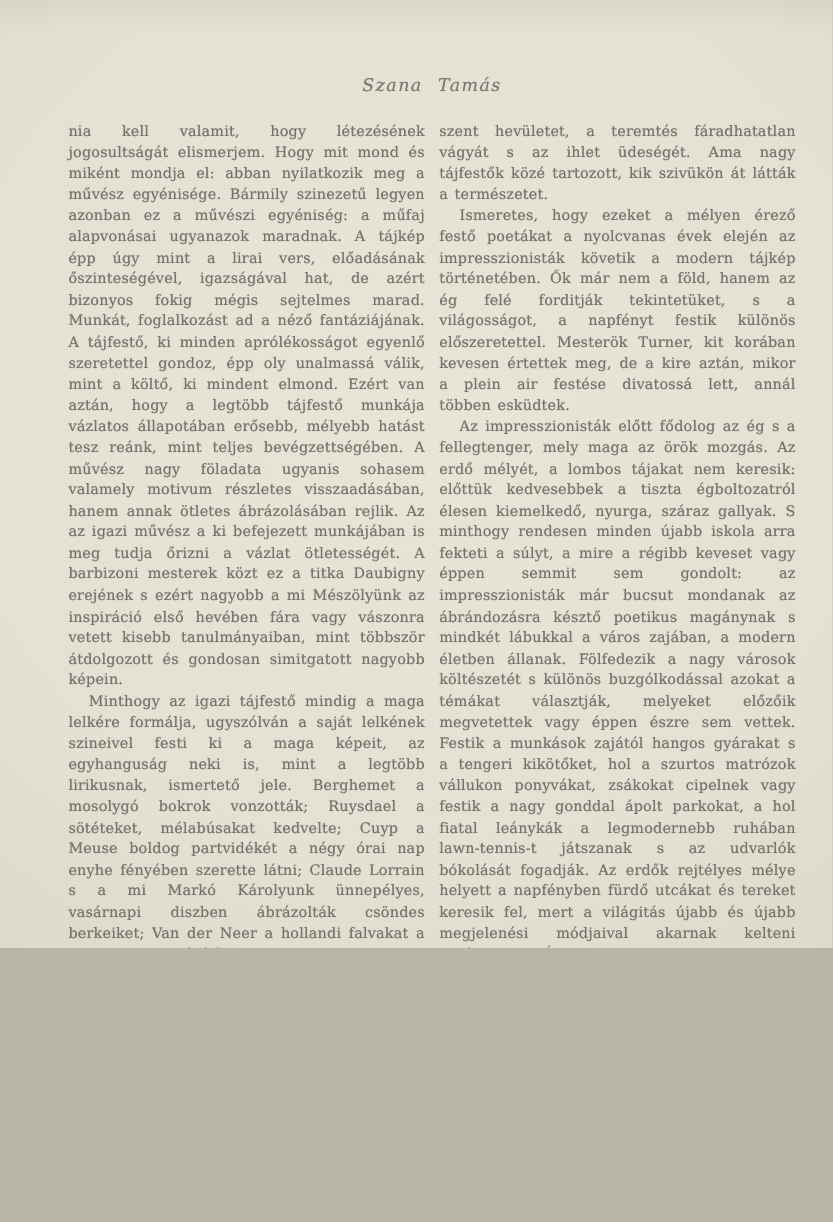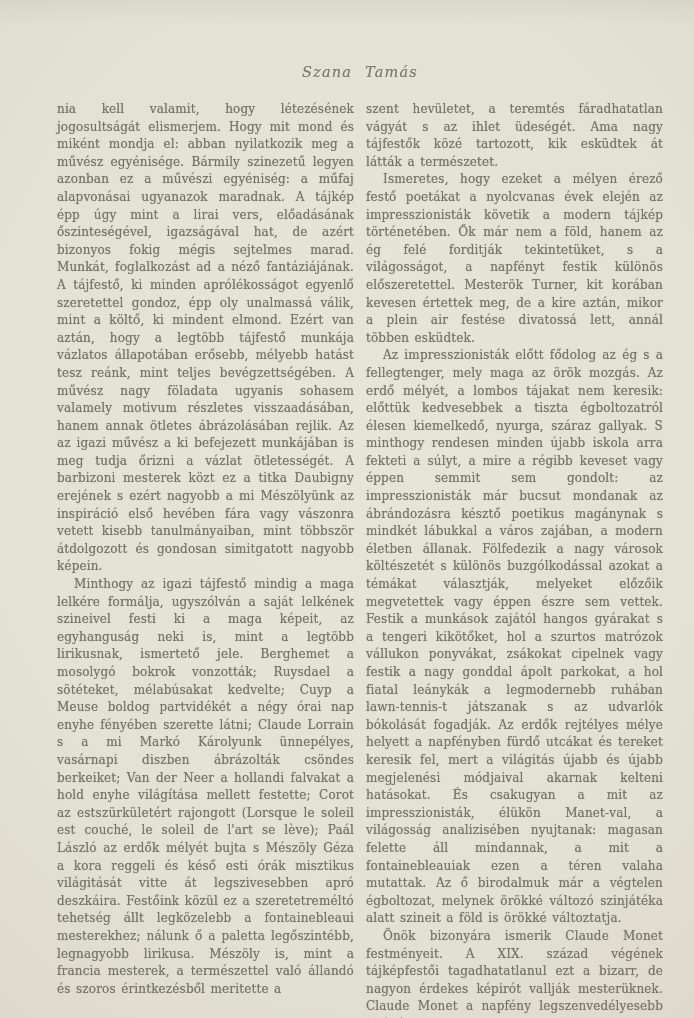--- a/index.html
+++ b/index.html
@@ -1,18 +1,18 @@
 <!DOCTYPE html>
 <html style="--ink: #76746a;"><head>
 <meta charset="utf-8">
 <style>
   html,body{margin:0;padding:0;background:#b9b6a9;}
   .page{
     position:relative;
-    width:694px;height:1018px;
+    width:694px;height:790px;
     margin:0 auto;
     overflow:hidden;
     background:
       radial-gradient(ellipse 130% 110% at 50% 42%,
         #e7e4d8 0%, #e3e0d4 45%, #dbd8ca 72%, #d0cdbf 90%, #c6c3b4 100%);
     font-family:"DejaVu Serif","Liberation Serif",serif;
     color:var(--ink,#76746a);
   }
   .scan-header{
     position:absolute;top:64px;left:57px;width:606px;
@@ -62,21 +62,21 @@
   <div class="edge-noise"></div>
 
   <div class="scan-header">Szana Tamás</div>
 
   <div class="columns">
     <div class="col">
       <p>nia kell valamit, hogy létezésének jogosultságát elismerjem. Hogy mit mond és miként mondja el: abban nyilatkozik meg a művész egyénisége. Bármily szinezetű legyen azonban ez a művészi egyéniség: a műfaj alapvonásai ugyanazok maradnak. A tájkép épp úgy mint a lirai vers, előadásának őszinteségével, igazságával hat, de azért bizonyos fokig mégis sejtelmes marad. Munkát, foglalkozást ad a néző fantáziájának. A tájfestő, ki minden aprólékosságot egyenlő szeretettel gondoz, épp oly unalmassá válik, mint a költő, ki mindent elmond. Ezért van aztán, hogy a legtöbb tájfestő munkája vázlatos állapotában erősebb, mélyebb hatást tesz reánk, mint teljes bevégzettségében. A művész nagy föladata ugyanis sohasem valamely motivum részletes visszaadásában, hanem annak ötletes ábrázolásában rejlik. Az az igazi művész a ki befejezett munkájában is meg tudja őrizni a vázlat ötletességét. A barbizoni mesterek közt ez a titka Daubigny erejének s ezért nagyobb a mi Mészölyünk az inspiráció első hevében fára vagy vászonra vetett kisebb tanulmányaiban, mint többször átdolgozott és gondosan simitgatott nagyobb képein.</p>
       <p class="indent">Minthogy az igazi tájfestő mindig a maga lelkére formálja, ugyszólván a saját lelkének szineivel festi ki a maga képeit, az egyhanguság neki is, mint a legtöbb lirikusnak, ismertető jele. Berghemet a mosolygó bokrok vonzották; Ruysdael a sötéteket, mélabúsakat kedvelte; Cuyp a Meuse boldog partvidékét a négy órai nap enyhe fényében szerette látni; Claude Lorrain s a mi Markó Károlyunk ünnepélyes, vasárnapi diszben ábrázolták csöndes berkeiket; Van der Neer a hollandi falvakat a hold enyhe világítása mellett festette; Corot az estszürkületért rajongott (Lorsque le soleil est couché, le soleil de l'art se lève); Paál László az erdők mélyét bujta s Mészöly Géza a kora reggeli és késő esti órák misztikus világitását vitte át legszivesebben apró deszkáira. Festőink közül ez a szeretetreméltó tehetség állt legközelebb a fontainebleaui mesterekhez; nálunk ő a paletta legőszintébb, legnagyobb lirikusa. Mészöly is, mint a francia mesterek, a természettel való állandó és szoros érintkezésből meritette a</p>
     </div>
     <div class="col">
-      <p>szent hevületet, a teremtés fáradhatatlan vágyát s az ihlet üdeségét. Ama nagy tájfestők közé tartozott, kik esküdtek át látták a természetet.</p>
+      <p>szent hevületet, a teremtés fáradhatatlan vágyát s az ihlet üdeségét. Ama nagy tájfestők közé tartozott, kik szivükön át látták a természetet.</p>
       <p class="indent">Ismeretes, hogy ezeket a mélyen érező festő poetákat a nyolcvanas évek elején az impresszionisták követik a modern tájkép történetében. Ők már nem a föld, hanem az ég felé forditják tekintetüket, s a világosságot, a napfényt festik különös előszeretettel. Mesterök Turner, kit korában kevesen értettek meg, de a kire aztán, mikor a plein air festése divatossá lett, annál többen esküdtek.</p>
       <p class="indent">Az impresszionisták előtt fődolog az ég s a fellegtenger, mely maga az örök mozgás. Az erdő mélyét, a lombos tájakat nem keresik: előttük kedvesebbek a tiszta égboltozatról élesen kiemelkedő, nyurga, száraz gallyak. S minthogy rendesen minden újabb iskola arra fekteti a súlyt, a mire a régibb keveset vagy éppen semmit sem gondolt: az impresszionisták már bucsut mondanak az ábrándozásra késztő poetikus magánynak s mindkét lábukkal a város zajában, a modern életben állanak. Fölfedezik a nagy városok költészetét s különös buzgólkodással azokat a témákat választják, melyeket előzőik megvetettek vagy éppen észre sem vettek. Festik a munkások zajától hangos gyárakat s a tengeri kikötőket, hol a szurtos matrózok vállukon ponyvákat, zsákokat cipelnek vagy festik a nagy gonddal ápolt parkokat, a hol fiatal leánykák a legmodernebb ruhában lawn-tennis-t játszanak s az udvarlók bókolását fogadják. Az erdők rejtélyes mélye helyett a napfényben fürdő utcákat és tereket keresik fel, mert a világitás újabb és újabb megjelenési módjaival akarnak kelteni hatásokat. És csakugyan a mit az impresszionisták, élükön Manet-val, a világosság analizisében nyujtanak: magasan felette áll mindannak, a mit a fontainebleauiak ezen a téren valaha mutattak. Az ő birodalmuk már a végtelen égboltozat, melynek örökké változó szinjátéka alatt szineit a föld is örökké változtatja.</p>
       <p class="indent">Önök bizonyára ismerik Claude Monet festményeit. A XIX. század végének tájképfestői tagadhatatlanul ezt a bizarr, de nagyon érdekes képirót vallják mesterüknek. Claude Monet a napfény legszenvedélyesebb imádója s azt</p>
     </div>
   </div>
 
   <div class="page-number">382</div>
 </div>
 
 </body></html>

